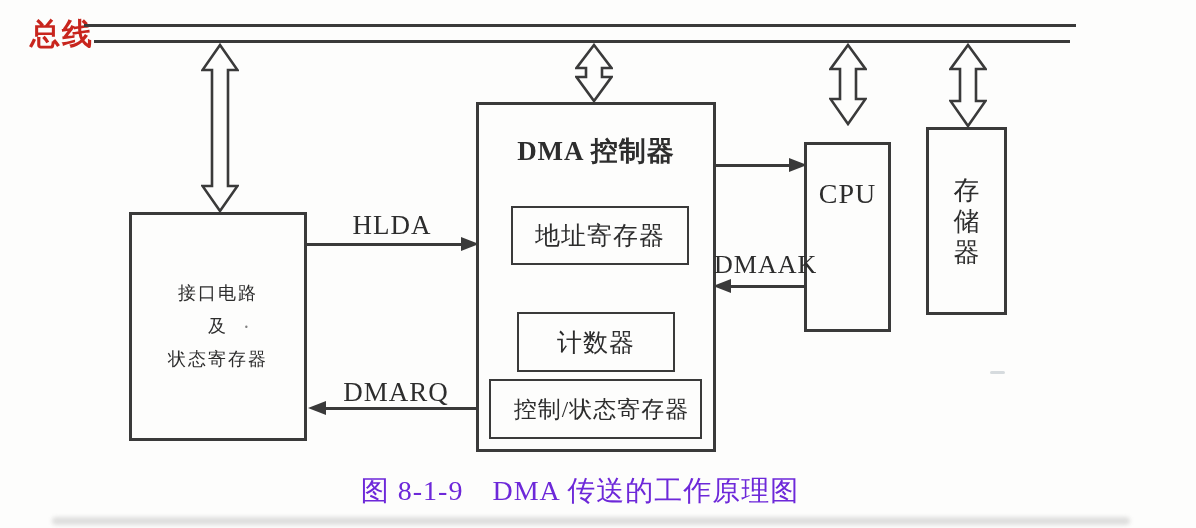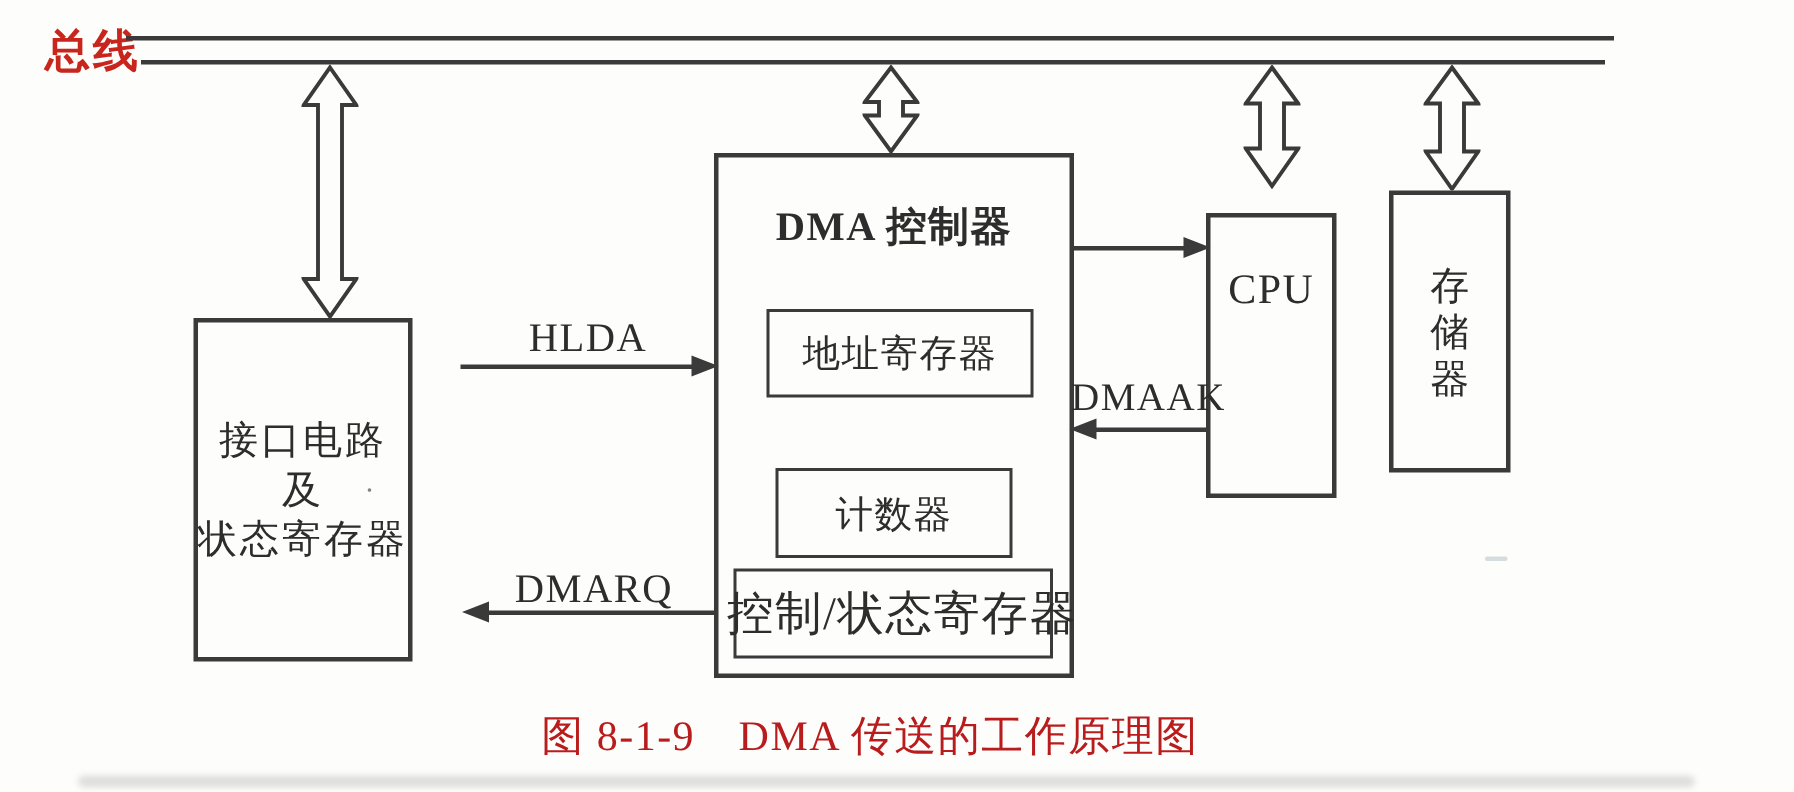--- a/index.html
+++ b/index.html
@@ -24,34 +24,34 @@
   .bus-line.bottom{left:70px;top:40px;width:976px;height:3px;}
   .bus-label{
     position:absolute;left:6px;top:14px;
     font-size:30px;font-weight:bold;color:var(--red);
     letter-spacing:2px;
   }
 
   
   .box{position:absolute;border:3px solid var(--ink);background:var(--bg);box-sizing:border-box;}
   .box.inner{border-width:2.5px;background:var(--bg);}
-  .interface-box{left:105px;top:212px;width:146px;height:229px;
+  .interface-box{left:105px;top:212px;width:178px;height:229px;
     display:flex;flex-direction:column;align-items:center;justify-content:center;
-    font-size:26px;line-height:33px;letter-spacing:2px;}
+    font-size:18px;line-height:33px;letter-spacing:2px;}
   .speck{position:absolute;left:219px;top:316px;font-size:20px;color:#5a5a5a;opacity:.75;}
 
   .dma-box{left:452px;top:102px;width:240px;height:350px;}
   .dma-title{position:absolute;left:0;top:28px;width:100%;text-align:center;
     font-size:27px;letter-spacing:1px;font-weight:bold;}
   .addr-box{left:32px;top:101px;width:178px;height:59px;}
   .counter-box{left:38px;top:207px;width:158px;height:60px;}
   .ctrl-box{left:10px;top:274px;width:213px;height:60px;}
   .reg-label{display:flex;align-items:center;justify-content:center;height:100%;
     font-size:25px;letter-spacing:1px;white-space:nowrap;}
-  .ctrl-box .reg-label{font-size:31px;padding-left:12px;}
+  .ctrl-box .reg-label{font-size:23px;padding-left:12px;}
 
   .cpu-box{left:780px;top:142px;width:87px;height:190px;}
   .cpu-label{position:absolute;left:0;top:33px;width:100%;text-align:center;font-size:28px;letter-spacing:1px;}
 
   .mem-box{left:902px;top:127px;width:81px;height:188px;
     display:flex;flex-direction:column;align-items:center;justify-content:center;
     font-size:26px;line-height:31px;}
 
   
   .sig-label{position:absolute;text-align:center;font-size:27px;letter-spacing:1px;white-space:nowrap;}
@@ -65,21 +65,21 @@
     border-top:7px solid transparent;border-bottom:7px solid transparent;}
   .arrow.right .head{right:-2px;border-left:18px solid var(--ink);}
   .arrow.left .head{left:-2px;border-right:18px solid var(--ink);}
 
   
   .darrow{position:absolute;}
   .darrow polygon{fill:var(--bg);stroke:var(--ink);stroke-width:2.6;stroke-linejoin:miter;}
 
   
   .caption{position:absolute;left:0;top:472px;width:1112px;text-align:center;
-    font-size:28px;letter-spacing:1px;color:#b91c1c;}
+    font-size:28px;letter-spacing:1px;color:#6d28d9;}
 
   
   .bottom-smudge{position:absolute;left:28px;top:517px;width:1078px;height:8px;
     background:#8f8f8f;opacity:.28;filter:blur(2px);border-radius:4px;}
   .faint-dash{position:absolute;left:966px;top:371px;width:15px;height:3px;
     background:#ccd2d6;opacity:.8;border-radius:2px;}
 </style>
 </head>
 <body>
 

